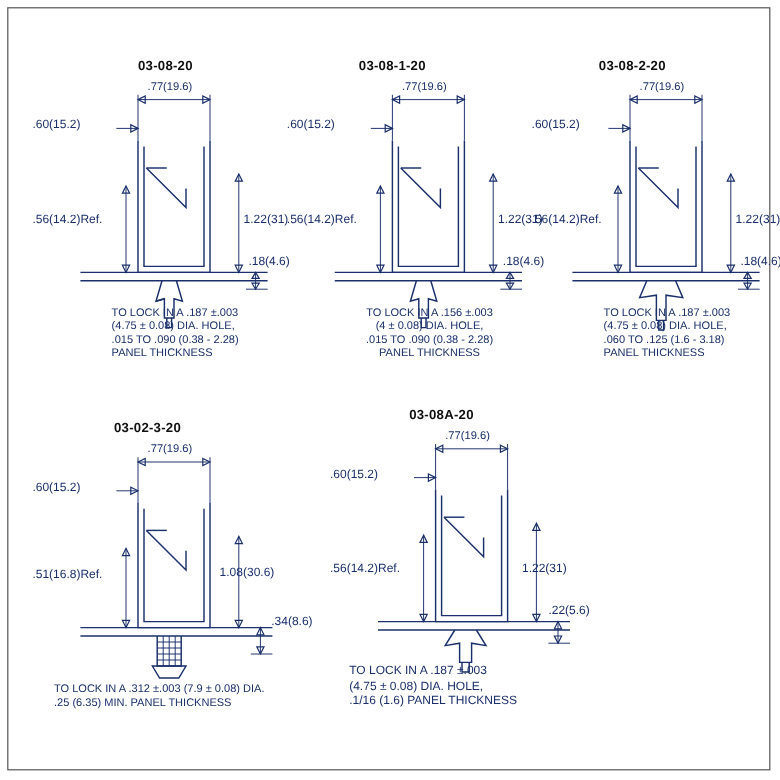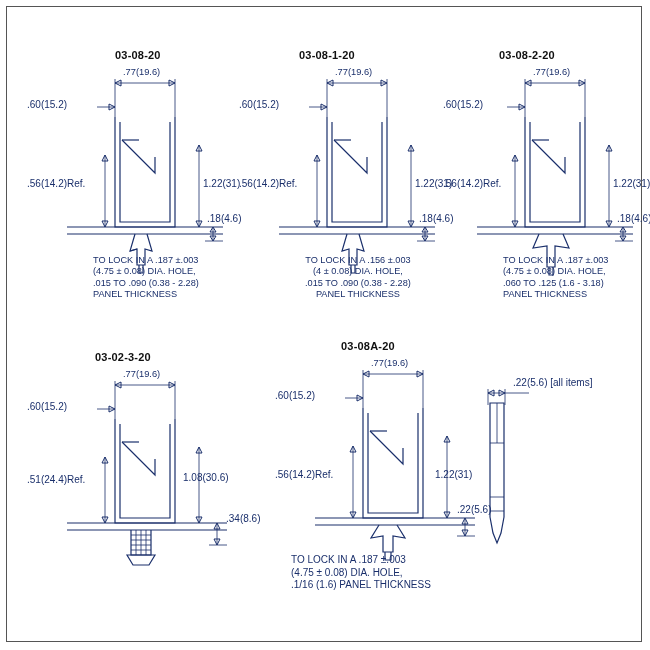--- a/index.html
+++ b/index.html
@@ -244,24 +244,26 @@
       <path class="ln" d="M190,198 l-3,-6 h6 z" fill="#1a2f6b"></path>
       <line class="ln-thin" x1="182" y1="198" x2="200" y2="198"></line>
 
       <line class="ln-thin" x1="78" y1="110" x2="78" y2="176"></line>
       <path class="ln" d="M78,110 l-3,6 h6 z" fill="#1a2f6b"></path>
       <path class="ln" d="M78,176 l-3,-6 h6 z" fill="#1a2f6b"></path>
     </svg>
 
     <div class="dim bold" style="left:96px;top:22px;">.77(19.6)</div>
     <div class="dim" style="left:0px;top:54px;">.60(15.2)</div>
-    <div class="dim" style="left:0px;top:127px;">.51(24.4)Ref.</div>
+    <div class="dim" style="left:0px;top:127px;">.51(16.8)Ref.</div>
     <div class="dim" style="left:156px;top:125px;">1.08(30.6)</div>
     <div class="dim" style="left:199px;top:166px;">.34(8.6)</div>
 
+    <div class="note" style="left:18px;top:222px;">TO LOCK IN A .312 ±.003 (7.9 ± 0.08) DIA.
+.25 (6.35) MIN. PANEL THICKNESS</div>
   </div>
 
   <div class="part" style="left:240px;top:329px;width:220px;height:270px;margin-left:28px;">
     <div class="part-title" style="left:66px;top:4px;">03-08A-20</div>
 
     <svg width="220" height="260">
       <line class="ln-thin" x1="88" y1="38" x2="148" y2="38"></line>
       <path class="ln" d="M88,38 l6,-3 v6 z" fill="#1a2f6b"></path>
       <path class="ln" d="M148,38 l-6,-3 v6 z" fill="#1a2f6b"></path>
       <line class="ln-thin" x1="88" y1="34" x2="88" y2="72"></line>
@@ -297,33 +299,14 @@
     <div class="dim" style="left:0px;top:54px;">.60(15.2)</div>
     <div class="dim" style="left:0px;top:133px;">.56(14.2)Ref.</div>
     <div class="dim" style="left:160px;top:133px;">1.22(31)</div>
     <div class="dim" style="left:182px;top:168px;text-align:right;">.22(5.6)</div>
 
     <div class="note big" style="left:16px;top:218px;">TO LOCK IN A .187 ±.003
 (4.75 ± 0.08) DIA. HOLE,
 .1/16 (1.6) PANEL THICKNESS</div>
   </div>
 
-  <div class="part" style="left:460px;top:340px;width:170px;height:240px;">
-    <svg width="170" height="240">
-
-      <line class="ln-thin" x1="21" y1="46" x2="38" y2="46"></line>
-      <path class="ln" d="M21,46 l6,-3 v6 z" fill="#1a2f6b"></path>
-      <path class="ln" d="M38,46 l-6,-3 v6 z" fill="#1a2f6b"></path>
-      <line class="ln-thin" x1="21" y1="42" x2="21" y2="58"></line>
-      <line class="ln-thin" x1="38" y1="42" x2="38" y2="58"></line>
-      <line class="ln-thin" x1="38" y1="46" x2="62" y2="46"></line>
-
-      <path class="body-ln" d="M23,56 L23,170 L26,186 L30,196 L34,186 L37,170 L37,56 Z"></path>
-      <line class="ln-thin" x1="23" y1="96" x2="37" y2="96"></line>
-      <line class="ln-thin" x1="23" y1="150" x2="37" y2="150"></line>
-      <line class="ln-thin" x1="23" y1="164" x2="37" y2="164"></line>
-      <line class="ln-thin" x1="30" y1="56" x2="30" y2="96"></line>
-    </svg>
-
-    <div class="dim" style="left:46px;top:30px;">.22(5.6) [all items]</div>
-  </div>
 
 </div>
 
 </body></html>

